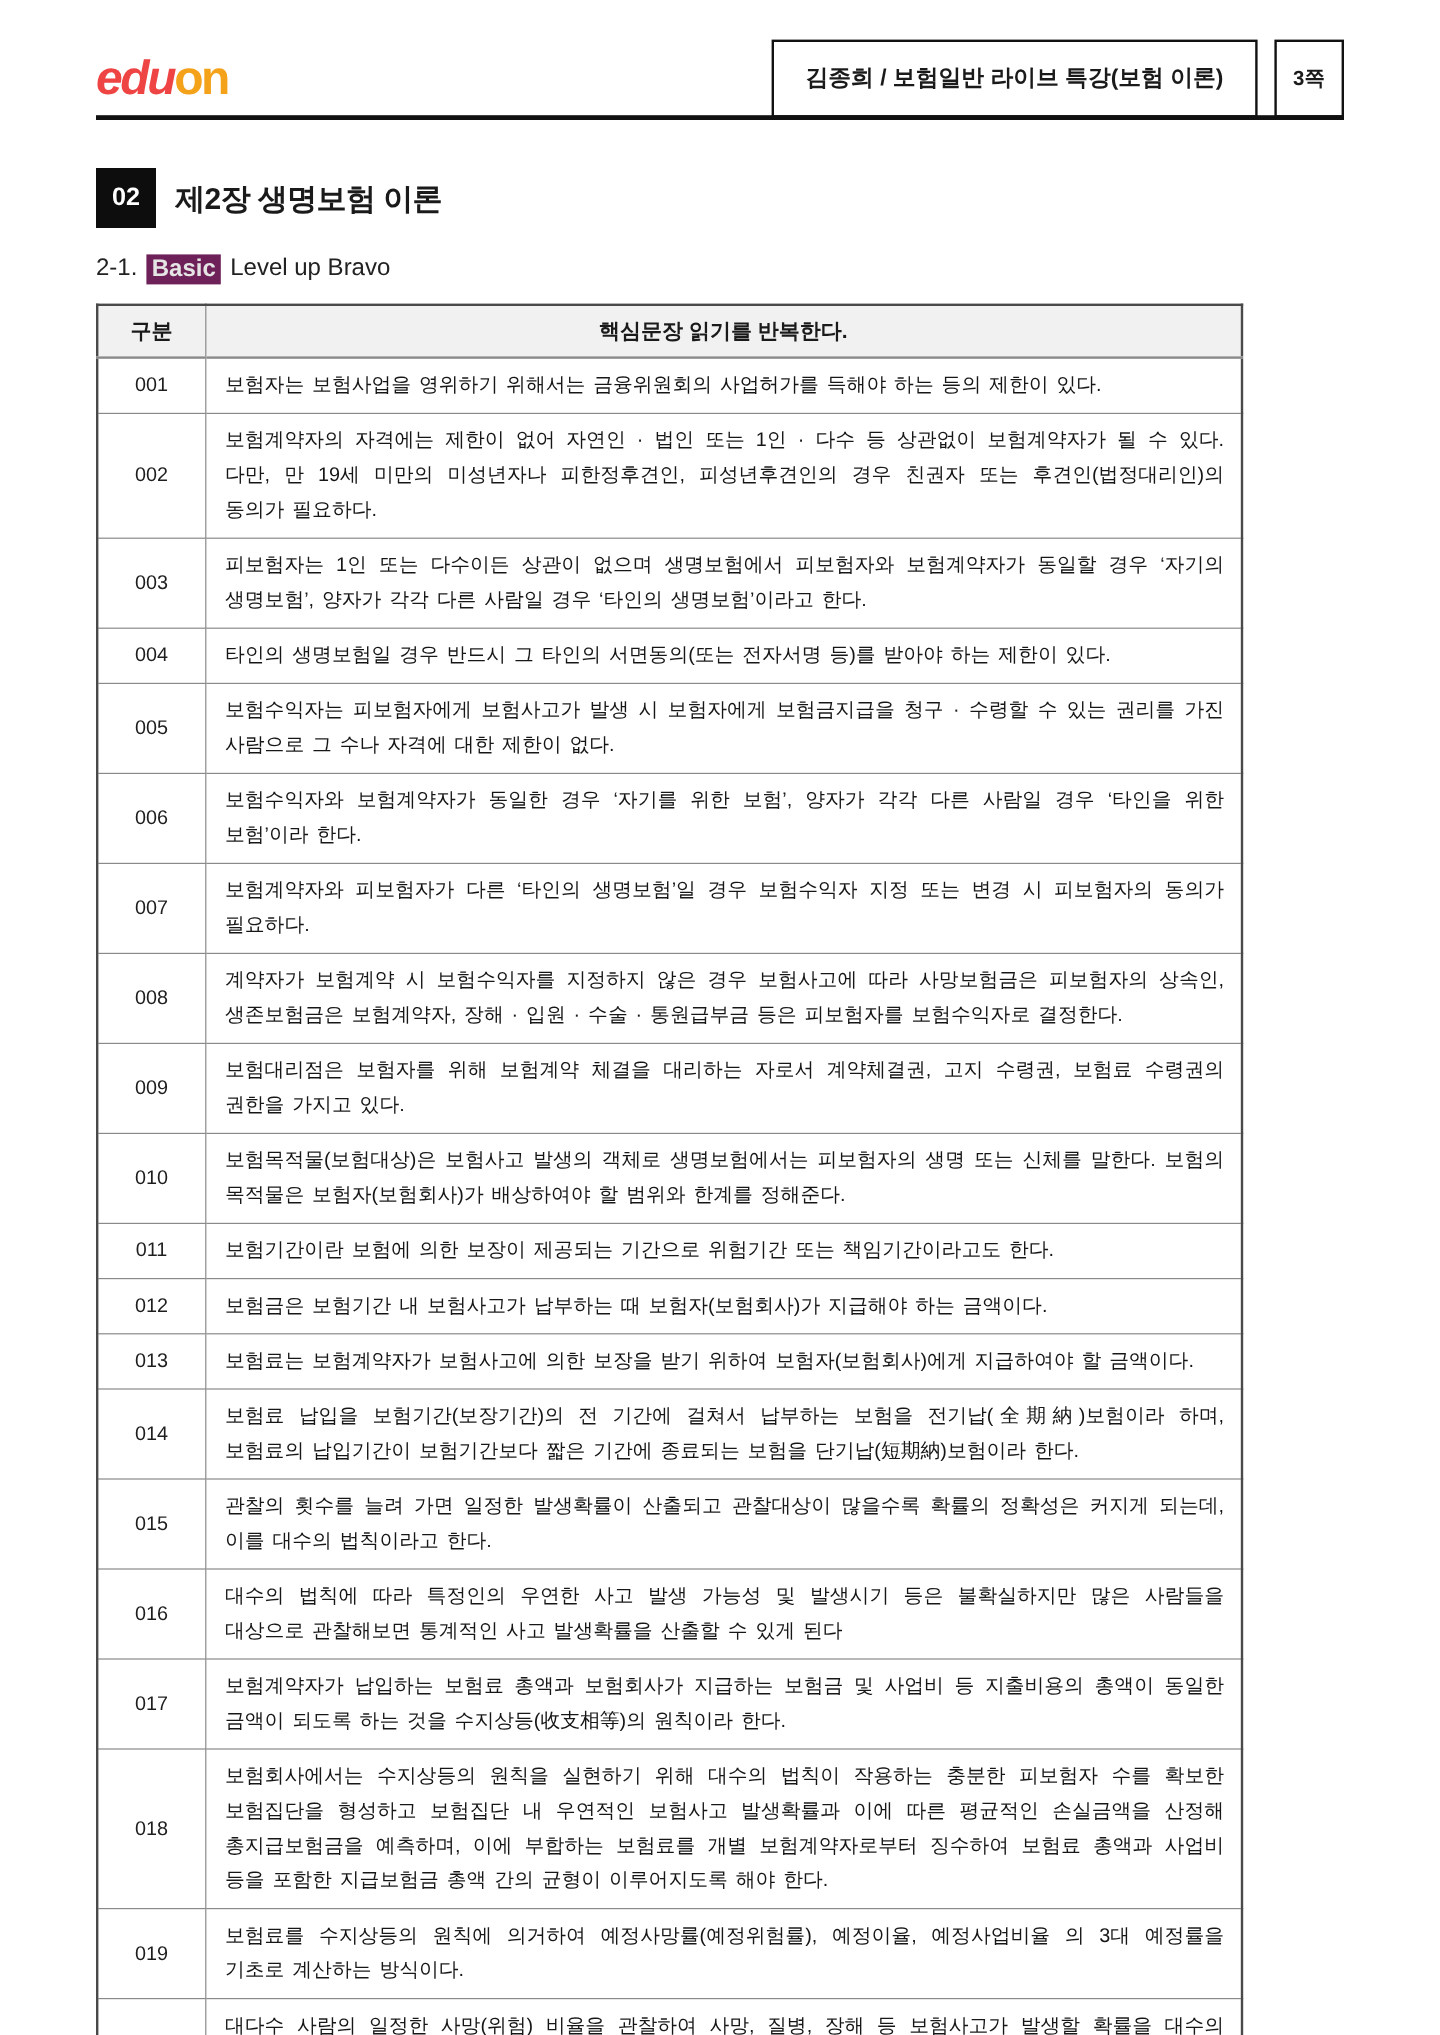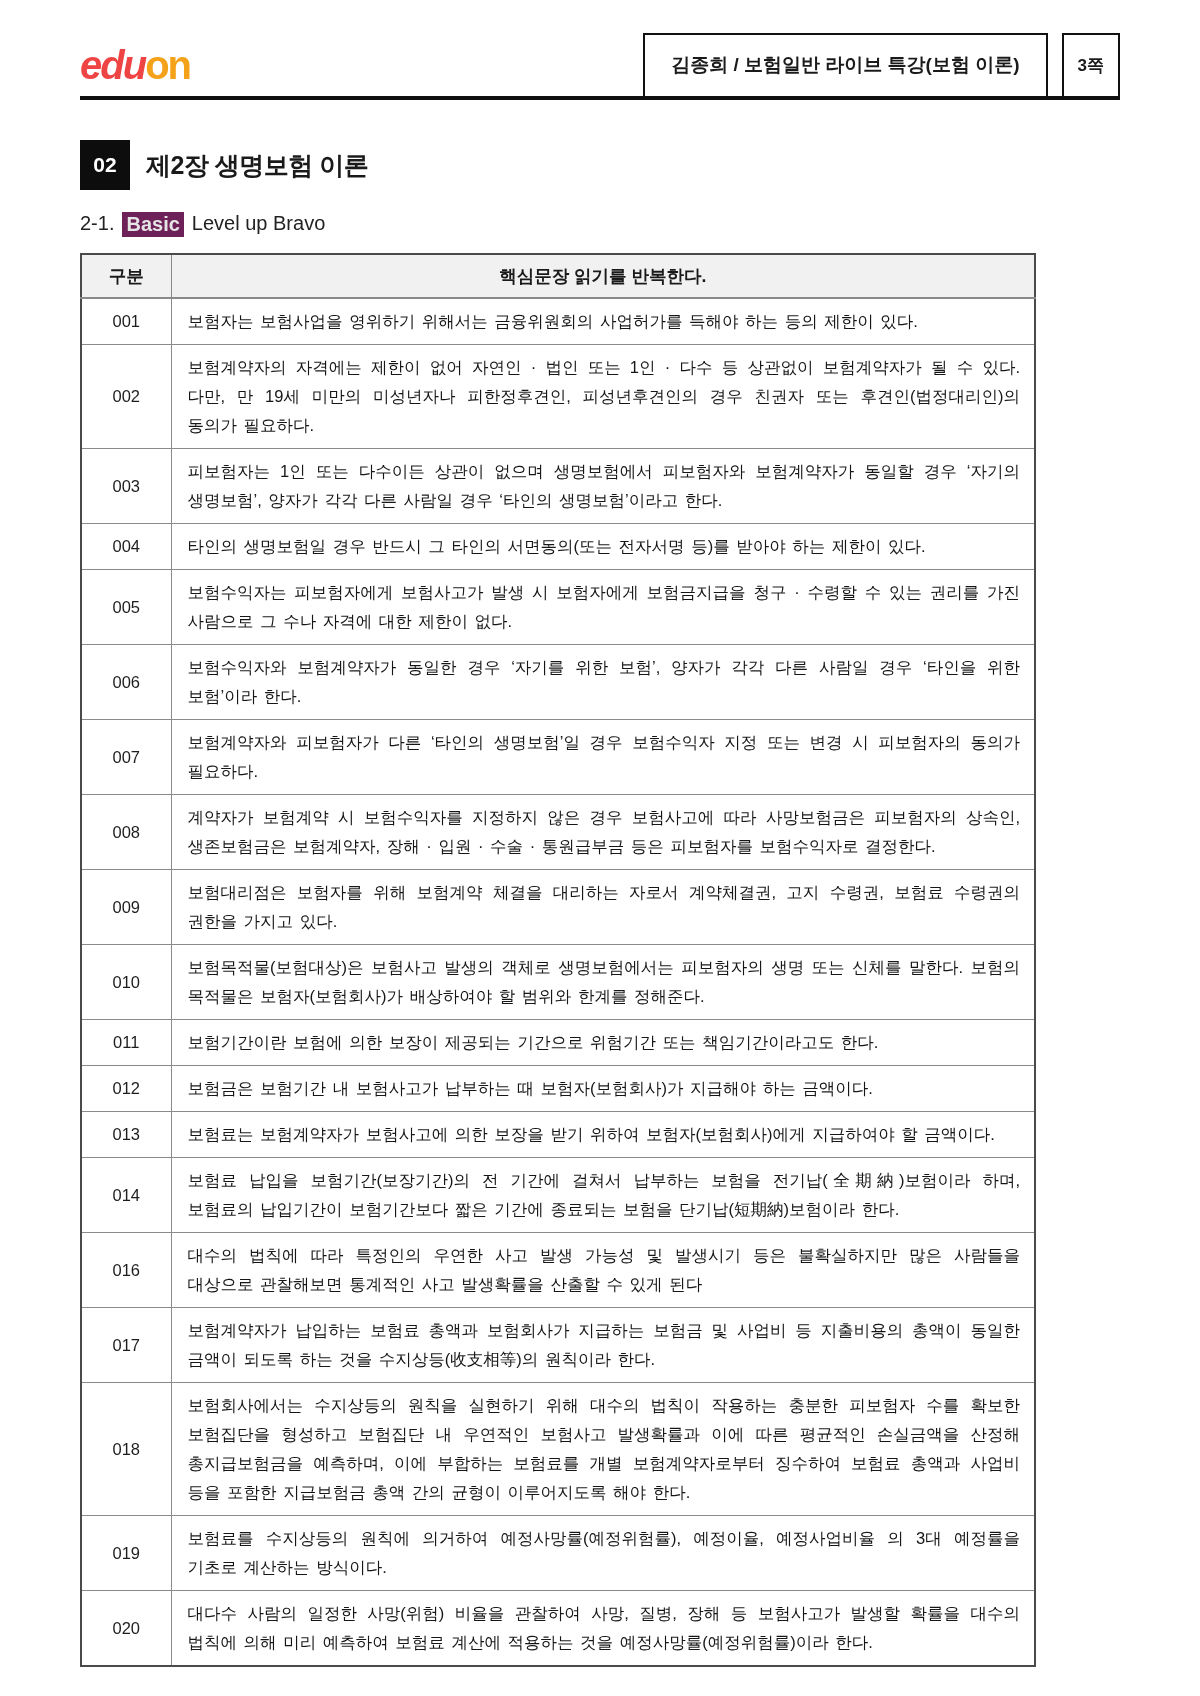--- a/index.html
+++ b/index.html
@@ -157,20 +157,24 @@
         </tr>
         <tr>
           <td class="cell-id">013</td>
           <td class="cell-text">보험료는 보험계약자가 보험사고에 의한 보장을 받기 위하여 보험자(보험회사)에게 지급하여야 할 금액이다.</td>
         </tr>
         <tr>
           <td class="cell-id">014</td>
           <td class="cell-text">보험료 납입을 보험기간(보장기간)의 전 기간에 걸쳐서 납부하는 보험을 전기납(全期納)보험이라 하며, 보험료의 납입기간이 보험기간보다 짧은 기간에 종료되는 보험을 단기납(短期納)보험이라 한다.</td>
         </tr>
         <tr>
+          <td class="cell-id">015</td>
+          <td class="cell-text">관찰의 횟수를 늘려 가면 일정한 발생확률이 산출되고 관찰대상이 많을수록 확률의 정확성은 커지게 되는데, 이를 대수의 법칙이라고 한다.</td>
+        </tr>
+        <tr>
           <td class="cell-id">016</td>
           <td class="cell-text">대수의 법칙에 따라 특정인의 우연한 사고 발생 가능성 및 발생시기 등은 불확실하지만 많은 사람들을 대상으로 관찰해보면 통계적인 사고 발생확률을 산출할 수 있게 된다</td>
         </tr>
         <tr>
           <td class="cell-id">017</td>
           <td class="cell-text">보험계약자가 납입하는 보험료 총액과 보험회사가 지급하는 보험금 및 사업비 등 지출비용의 총액이 동일한 금액이 되도록 하는 것을 수지상등(收支相等)의 원칙이라 한다.</td>
         </tr>
         <tr>
           <td class="cell-id">018</td>
           <td class="cell-text">보험회사에서는 수지상등의 원칙을 실현하기 위해 대수의 법칙이 작용하는 충분한 피보험자 수를 확보한 보험집단을 형성하고 보험집단 내 우연적인 보험사고 발생확률과 이에 따른 평균적인 손실금액을 산정해 총지급보험금을 예측하며, 이에 부합하는 보험료를 개별 보험계약자로부터 징수하여 보험료 총액과 사업비 등을 포함한 지급보험금 총액 간의 균형이 이루어지도록 해야 한다.</td>

